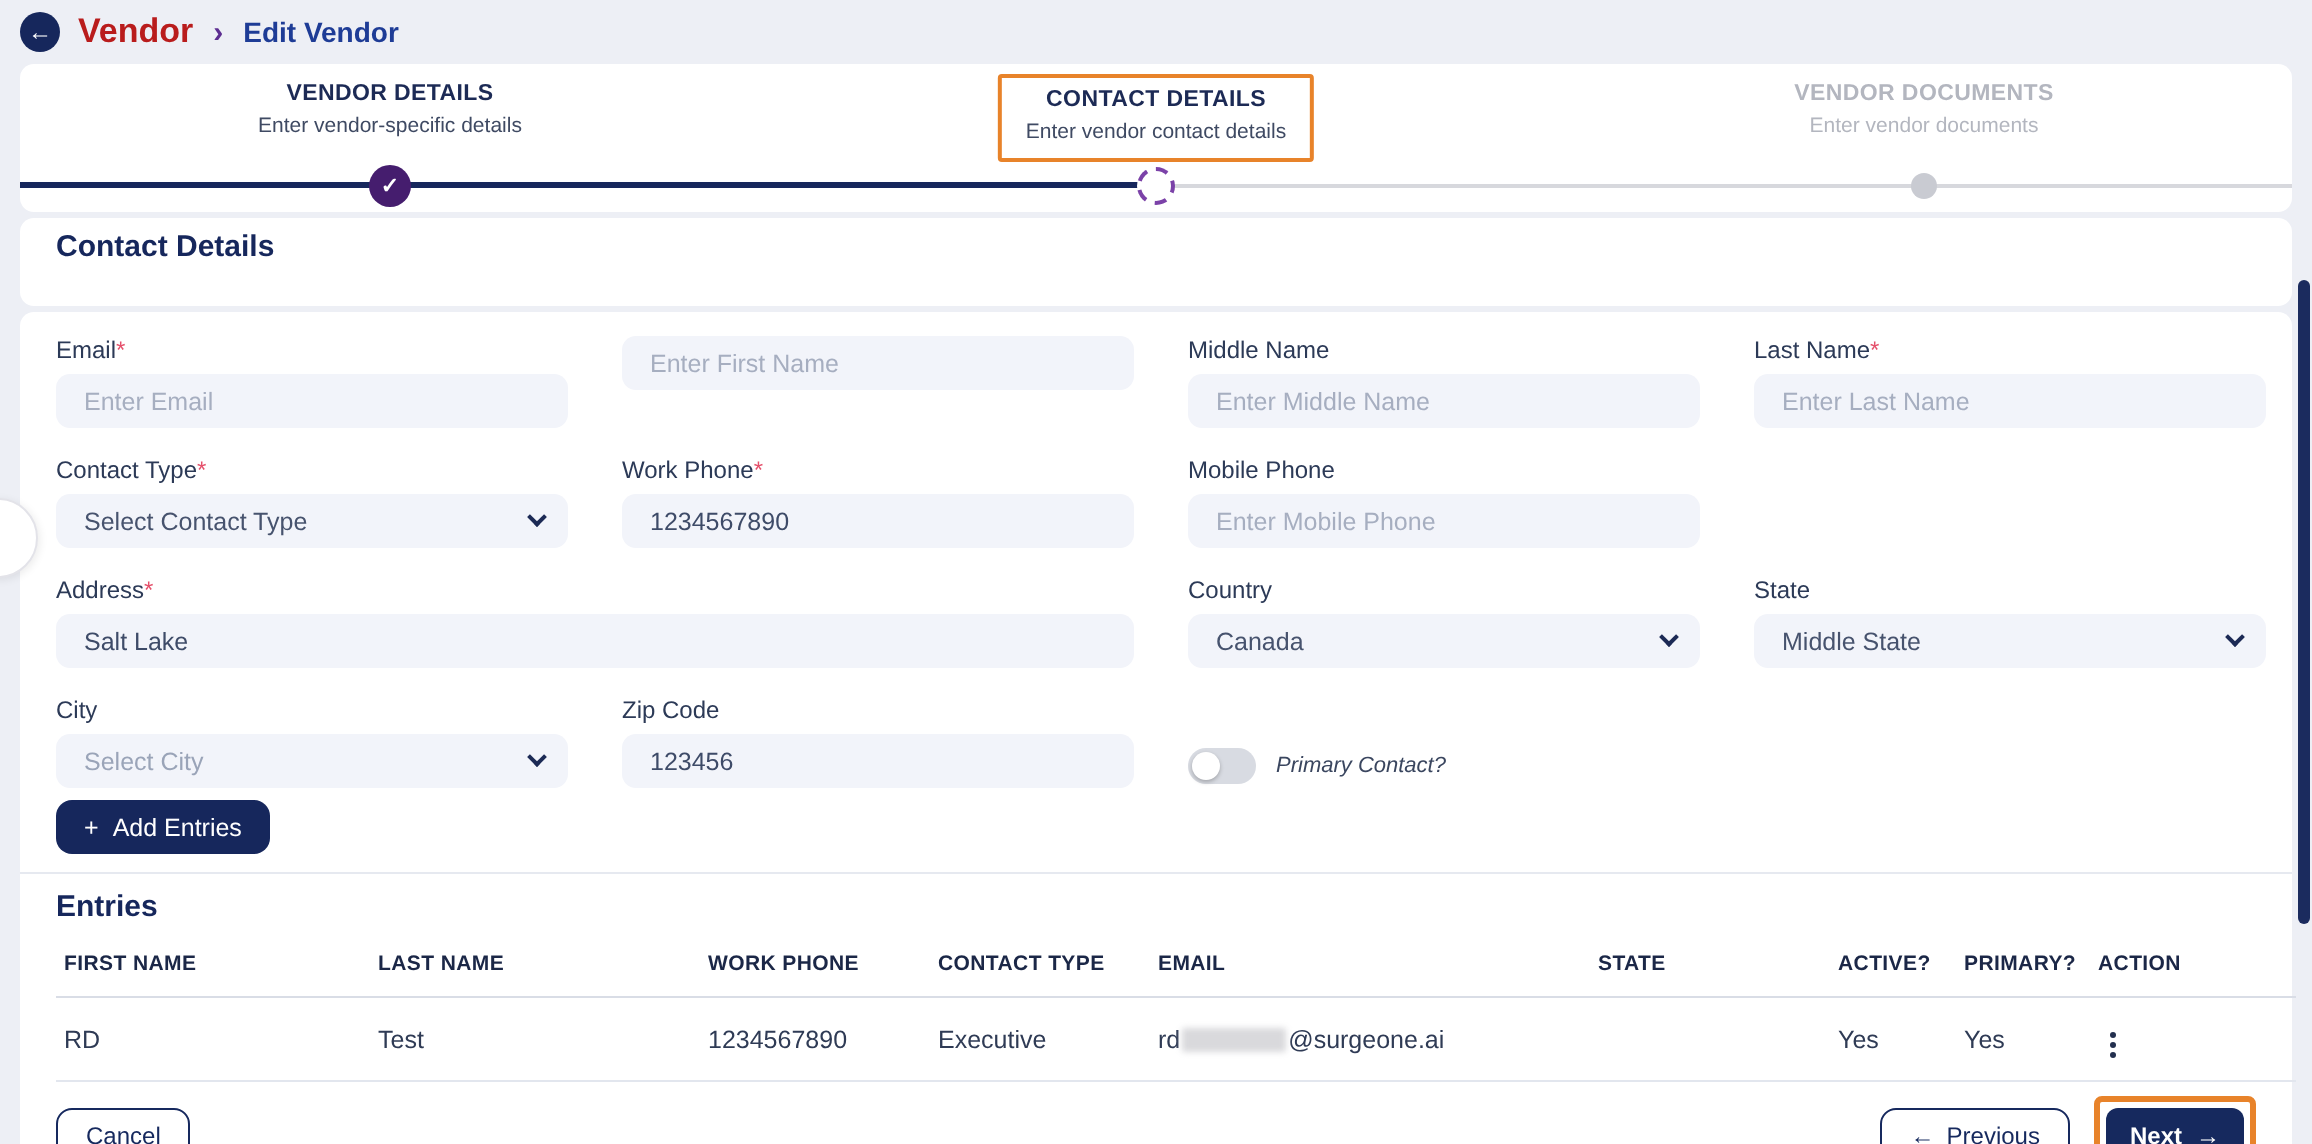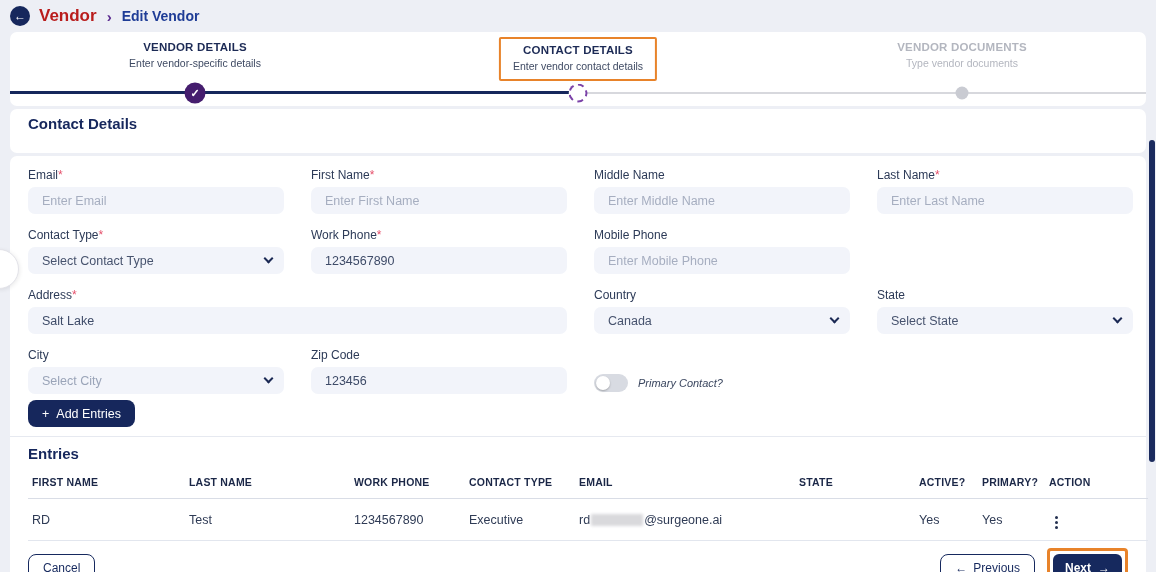--- a/index.html
+++ b/index.html
@@ -109,42 +109,41 @@
     <div class="step" style="left:185px;">
       <div class="step-title">VENDOR DETAILS</div>
       <div class="step-sub">Enter vendor-specific details</div>
     </div>
     <div class="step-hl" style="left:568px;">
       <div class="step-title">CONTACT DETAILS</div>
       <div class="step-sub">Enter vendor contact details</div>
     </div>
     <div class="step upcoming" style="left:952px;">
       <div class="step-title">VENDOR DOCUMENTS</div>
-      <div class="step-sub">Type vendor documents</div>
+      <div class="step-sub">Enter vendor documents</div>
     </div>
     <div class="track-gray"></div>
     <div class="track-navy"></div>
     <div class="dot dot-done" style="left:185px;">✓</div>
     <div class="dot dot-current" style="left:568px;"></div>
     <div class="dot dot-up" style="left:952px;"></div>
   </div>
 
   <div class="card section-head">
     <div class="section-title">Contact Details</div>
   </div>
 
   <div class="card main">
     <div class="grid">
 
       <div class="field">
         <div class="f-label"><span>Email</span><span class="req">*</span></div>
         <input class="f-input" placeholder="Enter Email" style="">
       </div>
       <div class="field">
-        <div class="f-label"><span>First Name</span><span class="req">*</span></div>
         <input class="f-input" placeholder="Enter First Name" style="">
       </div>
       <div class="field">
         <div class="f-label">Middle Name</div>
         <input class="f-input" placeholder="Enter Middle Name" style="">
       </div>
       <div class="field">
         <div class="f-label"><span>Last Name</span><span class="req">*</span></div>
         <input class="f-input" placeholder="Enter Last Name" style="">
       </div>
@@ -173,21 +172,21 @@
       <div class="field">
         <div class="f-label">Country</div>
         <div class="f-select">
           <span>Canada</span>
           <span class="chev"></span>
         </div>
       </div>
       <div class="field">
         <div class="f-label">State</div>
         <div class="f-select">
-          <span>Select State</span>
+          <span>Middle State</span>
           <span class="chev"></span>
         </div>
       </div>
 
       <div class="field">
         <div class="f-label">City</div>
         <div class="f-select muted">
           <span>Select City</span>
           <span class="chev"></span>
         </div>

